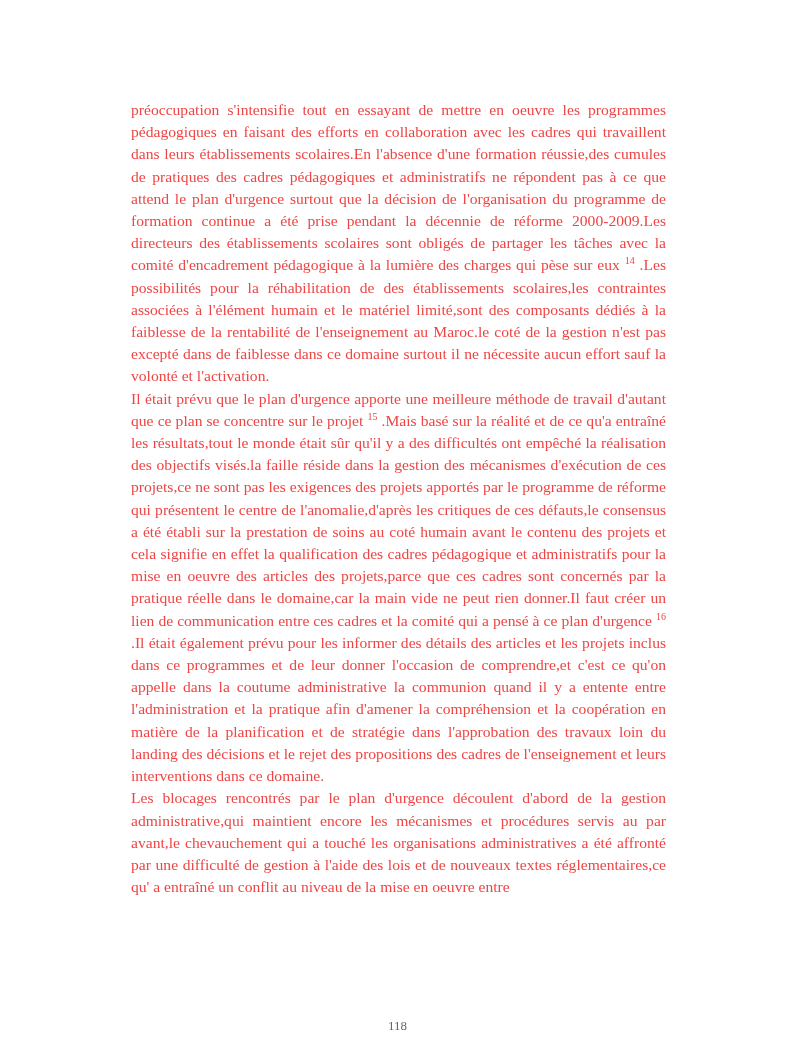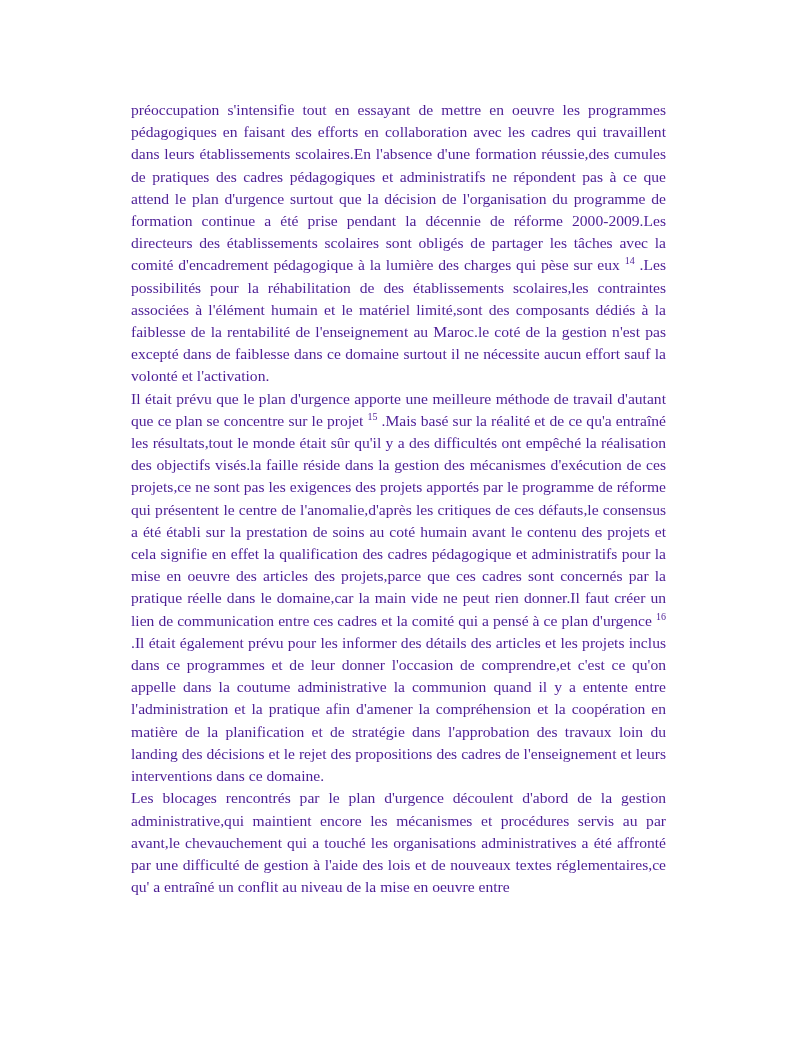--- a/index.html
+++ b/index.html
@@ -1,33 +1,34 @@
 <!DOCTYPE html>
 <html><head>
 <meta charset="utf-8">
 <style>
   html, body { margin: 0; padding: 0; background: #ffffff; }
   body { width: 795px; height: 1063px; position: relative; overflow: hidden; }
   .page { position: absolute; left: 0; top: 0; width: 795px; height: 1063px; background: #fff; }
   .content {
     position: absolute; left: 131px; top: 99px; width: 535px;
     font-family: "Liberation Serif", "DejaVu Serif", serif;
-    font-size: 15.6px; line-height: 22.2px; color: #4c1d95;
+    font-size: 15.6px; line-height: 22.2px; color: #ef4444;
     text-align: justify;
   }
   .para { margin: 0; }
   .para + .para { }
   sup { font-size: 10px; line-height: 0; vertical-align: 6px; }
   .page-number {
     position: absolute; left: 0; width: 795px; top: 1018px; text-align: center;
     font-family: "Liberation Serif", "DejaVu Serif", serif; font-size: 13px; color: #666;
   }
 </style>
 </head>
 <body>
 
 <div class="page">
   <div class="content">
     <p class="para"><span>préoccupation s'intensifie tout en essayant de mettre en oeuvre les programmes pédagogiques en faisant des efforts en collaboration avec les cadres qui travaillent dans leurs établissements scolaires.En l'absence d'une formation réussie,des cumules de pratiques des cadres pédagogiques et administratifs ne répondent pas à ce que attend le plan d'urgence surtout que la décision de l'organisation du programme de formation continue a été prise pendant la décennie de réforme 2000-2009.Les directeurs des établissements scolaires sont obligés de partager les tâches avec  la comité d'encadrement pédagogique à la lumière des charges qui pèse sur eux </span><sup>14</sup><span> .Les possibilités pour la réhabilitation de des établissements scolaires,les contraintes associées à l'élément humain et le matériel limité,sont des composants dédiés à la faiblesse de la rentabilité de l'enseignement au Maroc.le coté de la gestion n'est pas excepté dans de faiblesse dans ce domaine surtout il ne nécessite aucun effort sauf la volonté et l'activation.</span></p>
     <p class="para"><span>Il était prévu que le plan d'urgence apporte une meilleure méthode de travail d'autant que ce plan se concentre sur le projet </span><sup>15</sup><span> .Mais basé sur la réalité et de ce qu'a entraîné les résultats,tout le monde était sûr qu'il y a des difficultés ont empêché la réalisation des objectifs visés.la faille réside dans la gestion des mécanismes d'exécution de ces projets,ce ne sont pas les exigences des projets apportés par le programme de réforme qui présentent le centre de l'anomalie,d'après les critiques de ces défauts,le consensus a été établi sur la prestation de soins au coté humain avant le contenu des projets et cela signifie en effet  la qualification des cadres pédagogique et administratifs pour la mise en oeuvre des articles des projets,parce que ces cadres sont concernés par la pratique réelle dans le domaine,car la main vide ne peut rien donner.Il faut créer un lien de communication entre ces cadres et la comité qui a pensé à ce plan d'urgence </span><sup>16</sup><span> .Il était également prévu pour les informer des détails des articles et les projets inclus dans ce programmes et de leur donner l'occasion de comprendre,et c'est ce qu'on appelle dans la coutume administrative la communion quand il y a entente entre l'administration et la pratique afin d'amener la compréhension et la coopération en matière de la planification et de stratégie dans l'approbation des travaux loin du landing des décisions et le rejet des propositions des cadres de l'enseignement et leurs interventions dans ce domaine.</span></p>
     <p class="para"><span>Les blocages rencontrés par le plan d'urgence découlent d'abord de la gestion administrative,qui maintient encore les mécanismes et procédures servis au par avant,le chevauchement qui a touché les organisations administratives a été affronté par une difficulté de gestion à l'aide des lois et de nouveaux textes réglementaires,ce qu' a entraîné un conflit au niveau de la mise en oeuvre entre</span></p>
   </div>
+  <div class="page-number">118</div>
 </div>
 
 </body></html>

